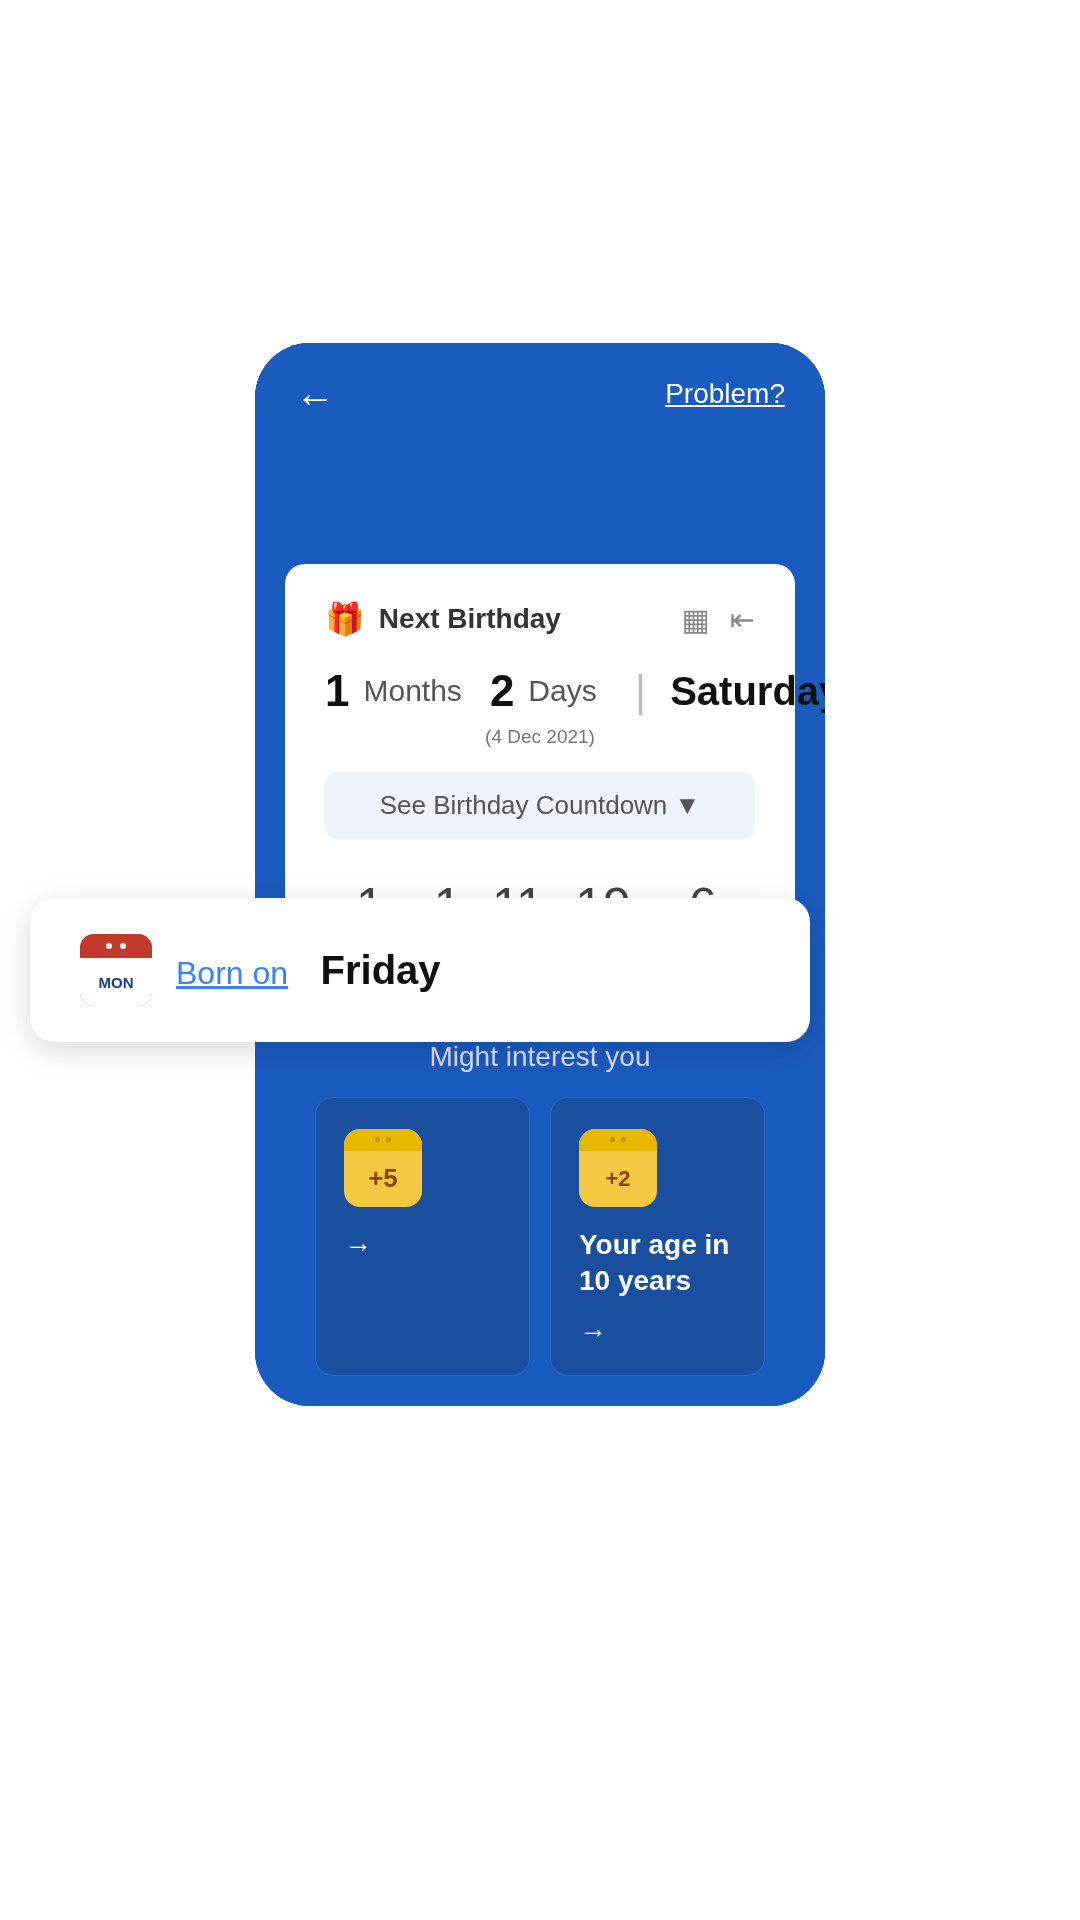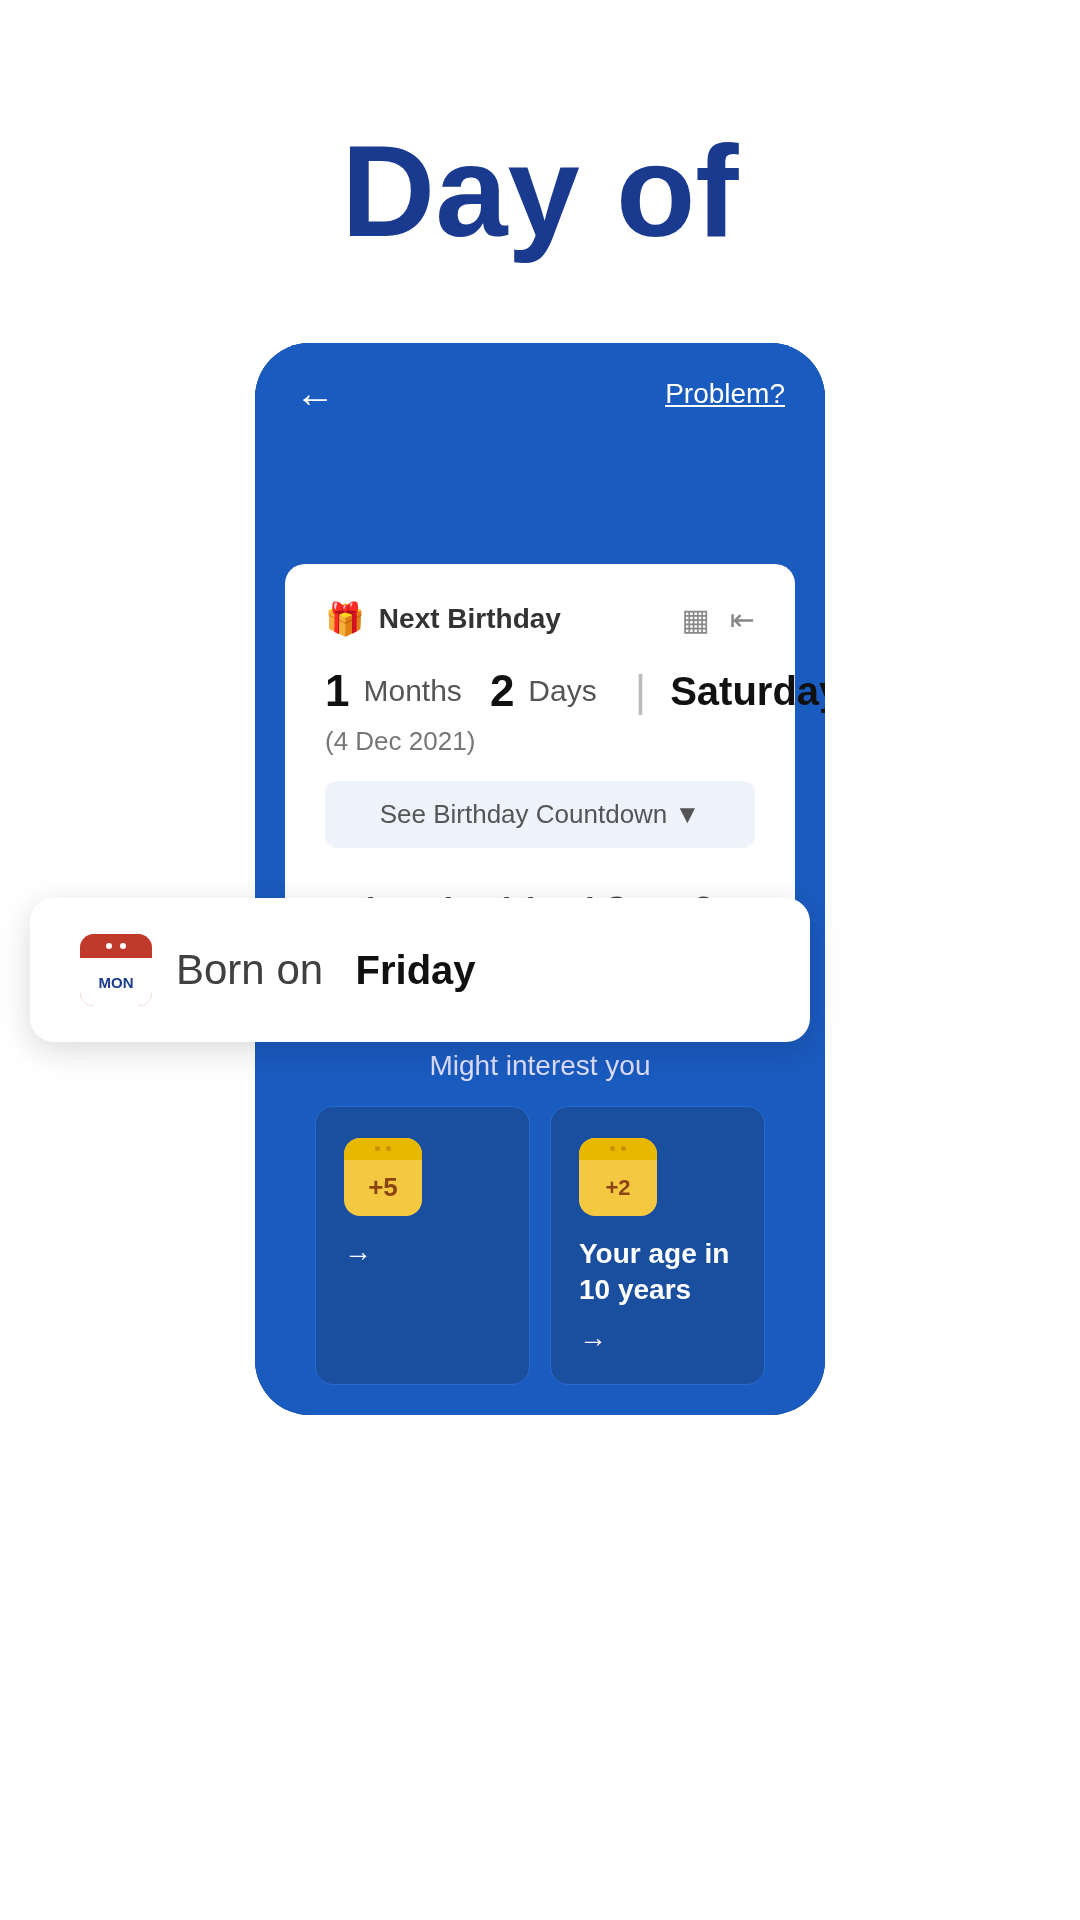--- a/index.html
+++ b/index.html
@@ -156,21 +156,22 @@
       margin: 0 10px;
     }
 
     .countdown-day-name {
       font-size: 40px;
       font-weight: 700;
       color: #111111;
     }
 
     .countdown-date {
-      font-size: 26px;
+      text-align: center;
+      font-size: 19px;
       color: #777777;
       margin-bottom: 24px;
     }
 
     
     .see-countdown-btn {
       width: 100%;
       text-align: center;
       padding: 18px;
       background: #eef2fb;
@@ -247,21 +248,20 @@
     .interest-arrow {
       color: #ffffff;
       font-size: 28px;
     }
   </style>
 </head>
 <body>
 
 <section class="hero-section">
   <h1 class="hero-title">
-    <span>Day of</span>
     <br>
   </h1>
 </section>
 
 <div style="position:relative; width:100%; display:flex; justify-content:center; padding-bottom:60px;">
 
   <div class="born-card-wrapper">
     <div class="born-card">
 
       <div style="position:relative; flex-shrink:0;">
@@ -269,21 +269,21 @@
           <div style="height:24px; background:#c0392b; border-radius:14px 14px 0 0; display:flex; align-items:center; justify-content:center;">
             <div style="width:6px;height:6px;background:#fff;border-radius:50%;margin:0 4px;"></div>
             <div style="width:6px;height:6px;background:#fff;border-radius:50%;margin:0 4px;"></div>
           </div>
           <div style="flex:1; background:#fff; border-radius:0 0 12px 12px; display:flex; align-items:center; justify-content:center;">
             <span style="font-size:15px; font-weight:900; color:#1a3a8f;">MON</span>
           </div>
         </div>
       </div>
       <div>
-        <span style="font-size:42px; color:#404040;">Born on</span>
+        <span style="font-size:32px; color:#3b82f6;text-decoration:underline;">Born on</span>
         <strong style="font-size:40px; color:#111; font-weight:900; margin-left:28px;">Friday</strong>
       </div>
     </div>
   </div>
 
   <div class="phone-frame">
     <div class="phone-inner">
 
       <div class="app-header">
         <span class="back-arrow">←</span>

